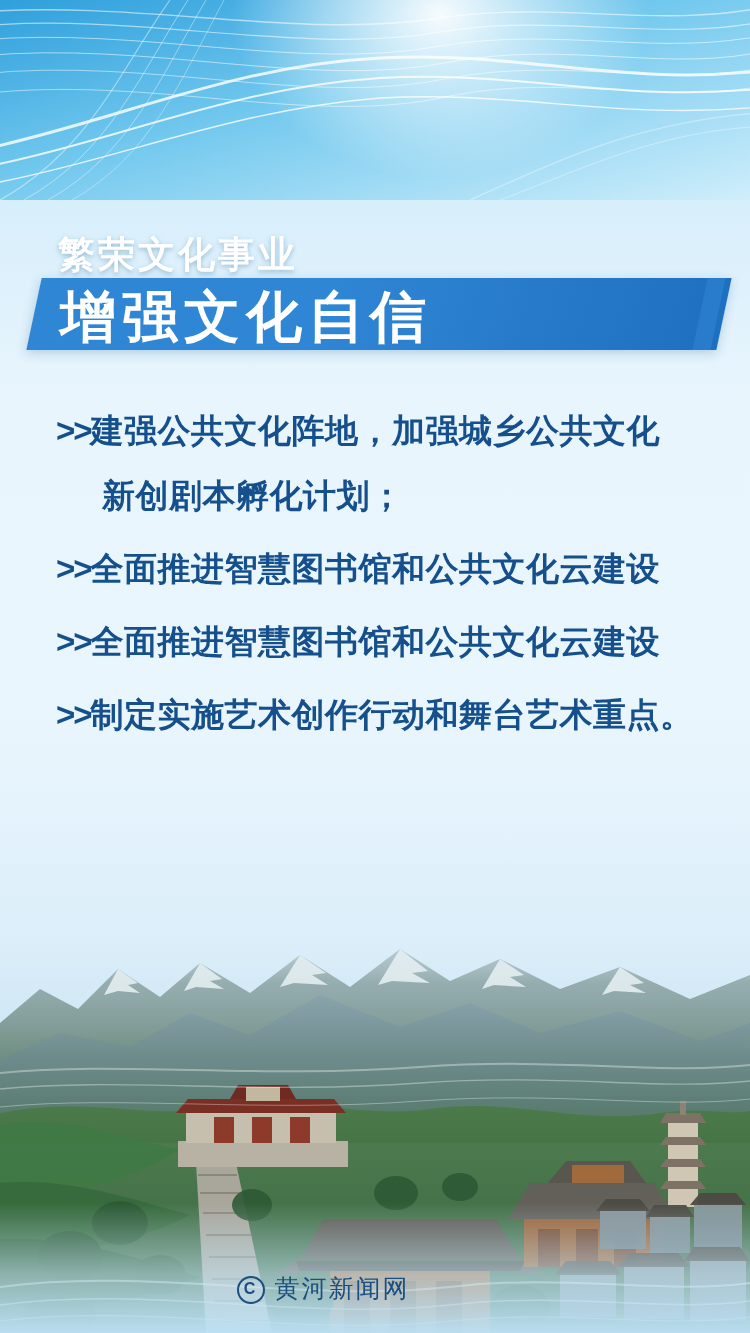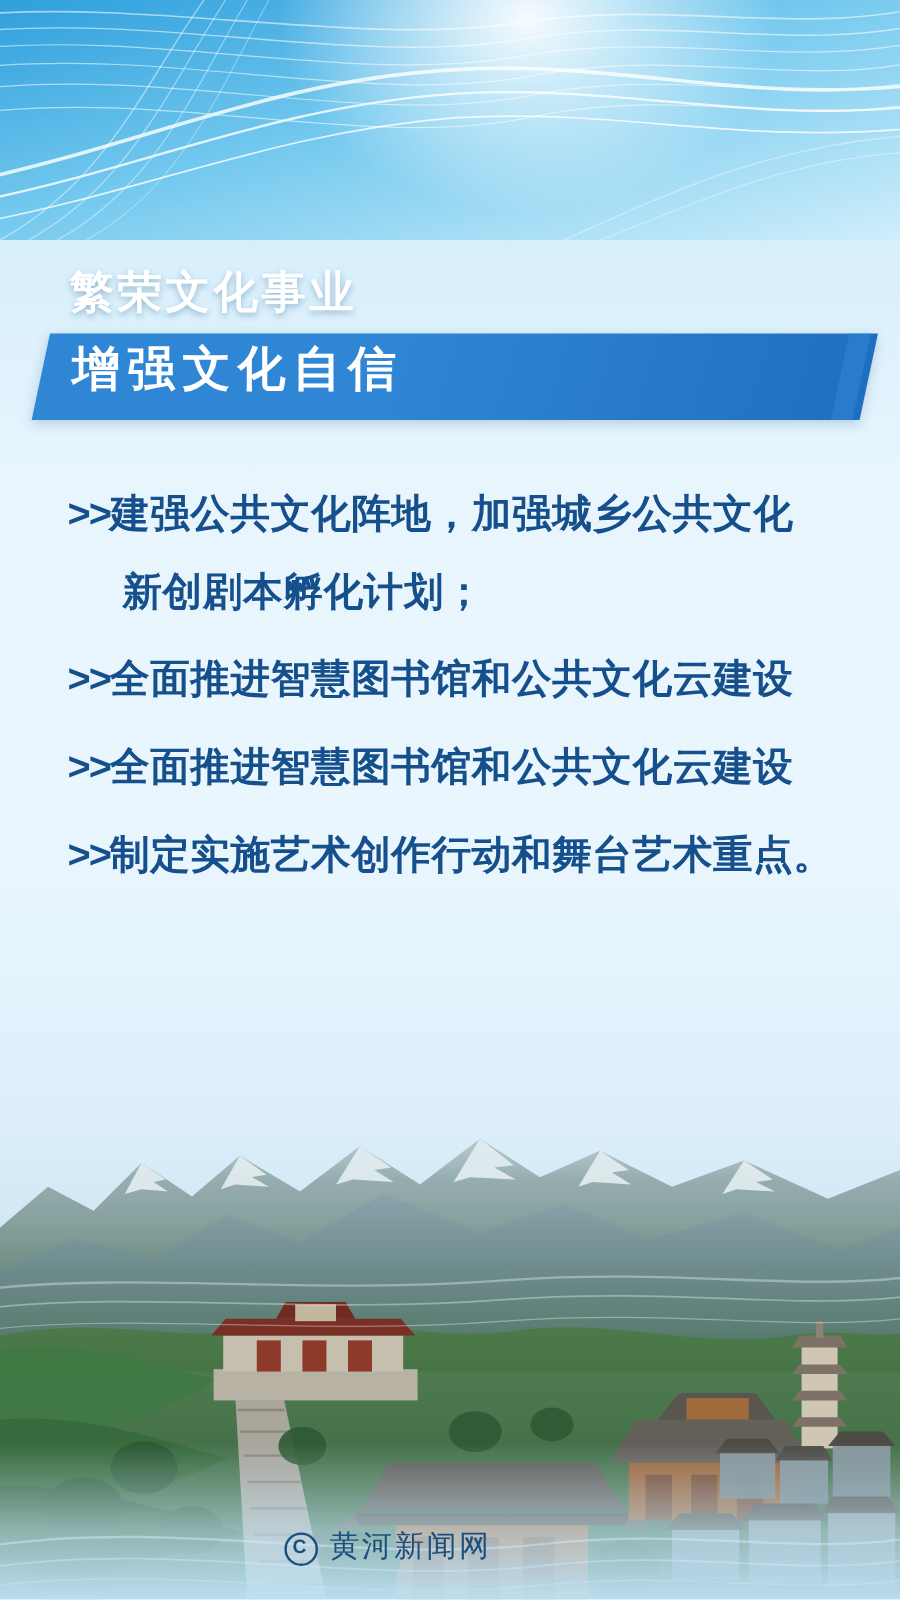--- a/index.html
+++ b/index.html
@@ -38,21 +38,21 @@
 
   
   .title-wrap {
     position: absolute;
     left: 0; top: 218px;
     width: 750px;
     height: 150px;
   }
   .title-small {
     position: absolute;
-    left: 58px; top: 1px;
+    left: 58px; top: 12px;
     font-size: 37px;
     font-weight: bold;
     letter-spacing: 3px;
     color: #ffffff;
     text-shadow: 0 2px 5px rgba(20,90,140,0.35);
     font-family: "Liberation Sans", sans-serif;
   }
   .title-bar {
     position: absolute;
     left: 34px; top: 60px;
@@ -65,21 +65,21 @@
     position: absolute;
     left: 700px; top: 60px;
     width: 18px; height: 72px;
     background: #2f86d4;
     transform: skewX(-12deg);
     opacity: 0.55;
   }
   .title-main {
     position: absolute;
     left: 60px; top: 62px;
-    font-size: 40px;
+    font-size: 56px;
     font-weight: bold;
     letter-spacing: 6px;
     color: #ffffff;
     white-space: nowrap;
     font-family: "Liberation Sans", sans-serif;
   }
   .title-main .word-dark {
     color: #ffffff;
   }
 
@@ -92,21 +92,21 @@
   .list-item {
     position: relative;
     padding: 0 32px 0 56px;
     margin-bottom: 8px;
     color: #154f8c;
     font-size: 33px;
     font-weight: bold;
     line-height: 65px;
     letter-spacing: 0.5px;
     text-indent: 0;
-    font-family: Liberation Mono, monospace;
+    font-family: Liberation Sans, sans-serif;
   }
   .list-item .marker {
     color: #154f8c;
     font-weight: bold;
     letter-spacing: -2px;
   }
   .list-item .txt {
     display: inline;
   }
   .list-item .cont {

